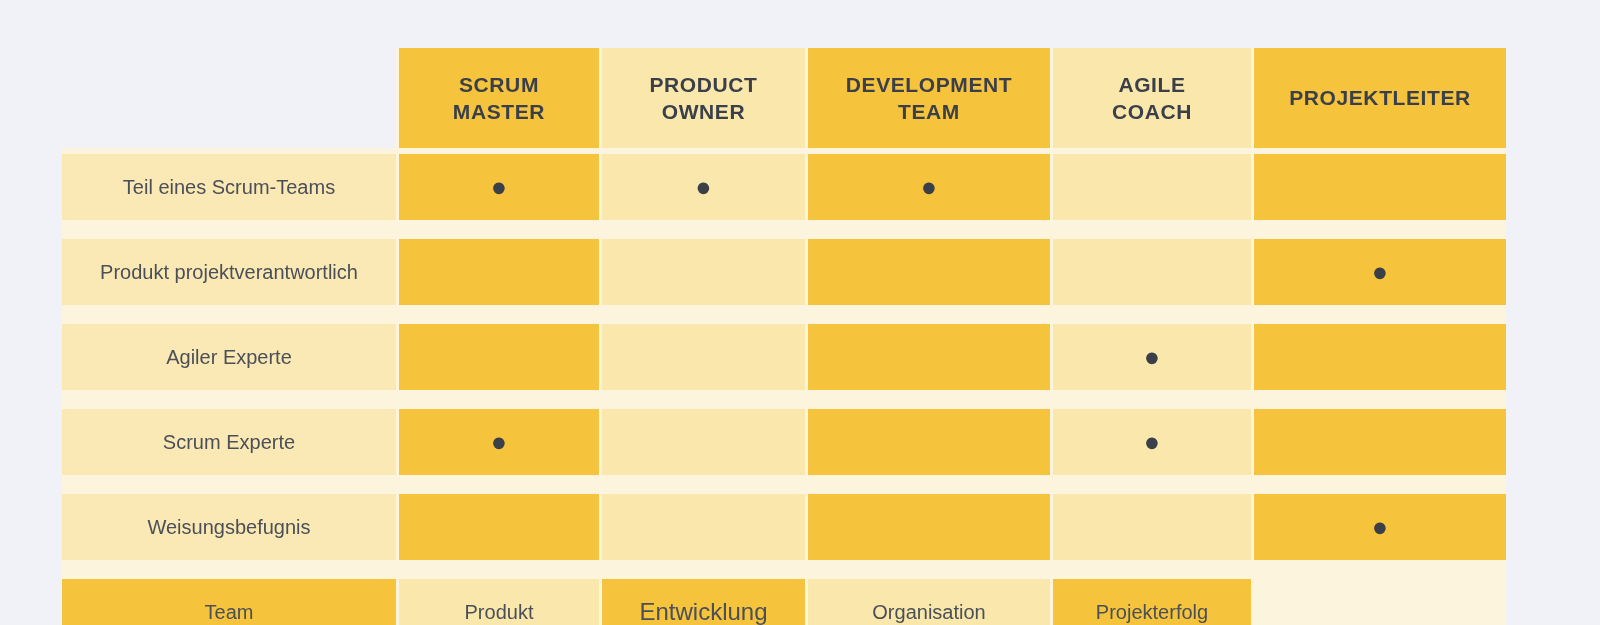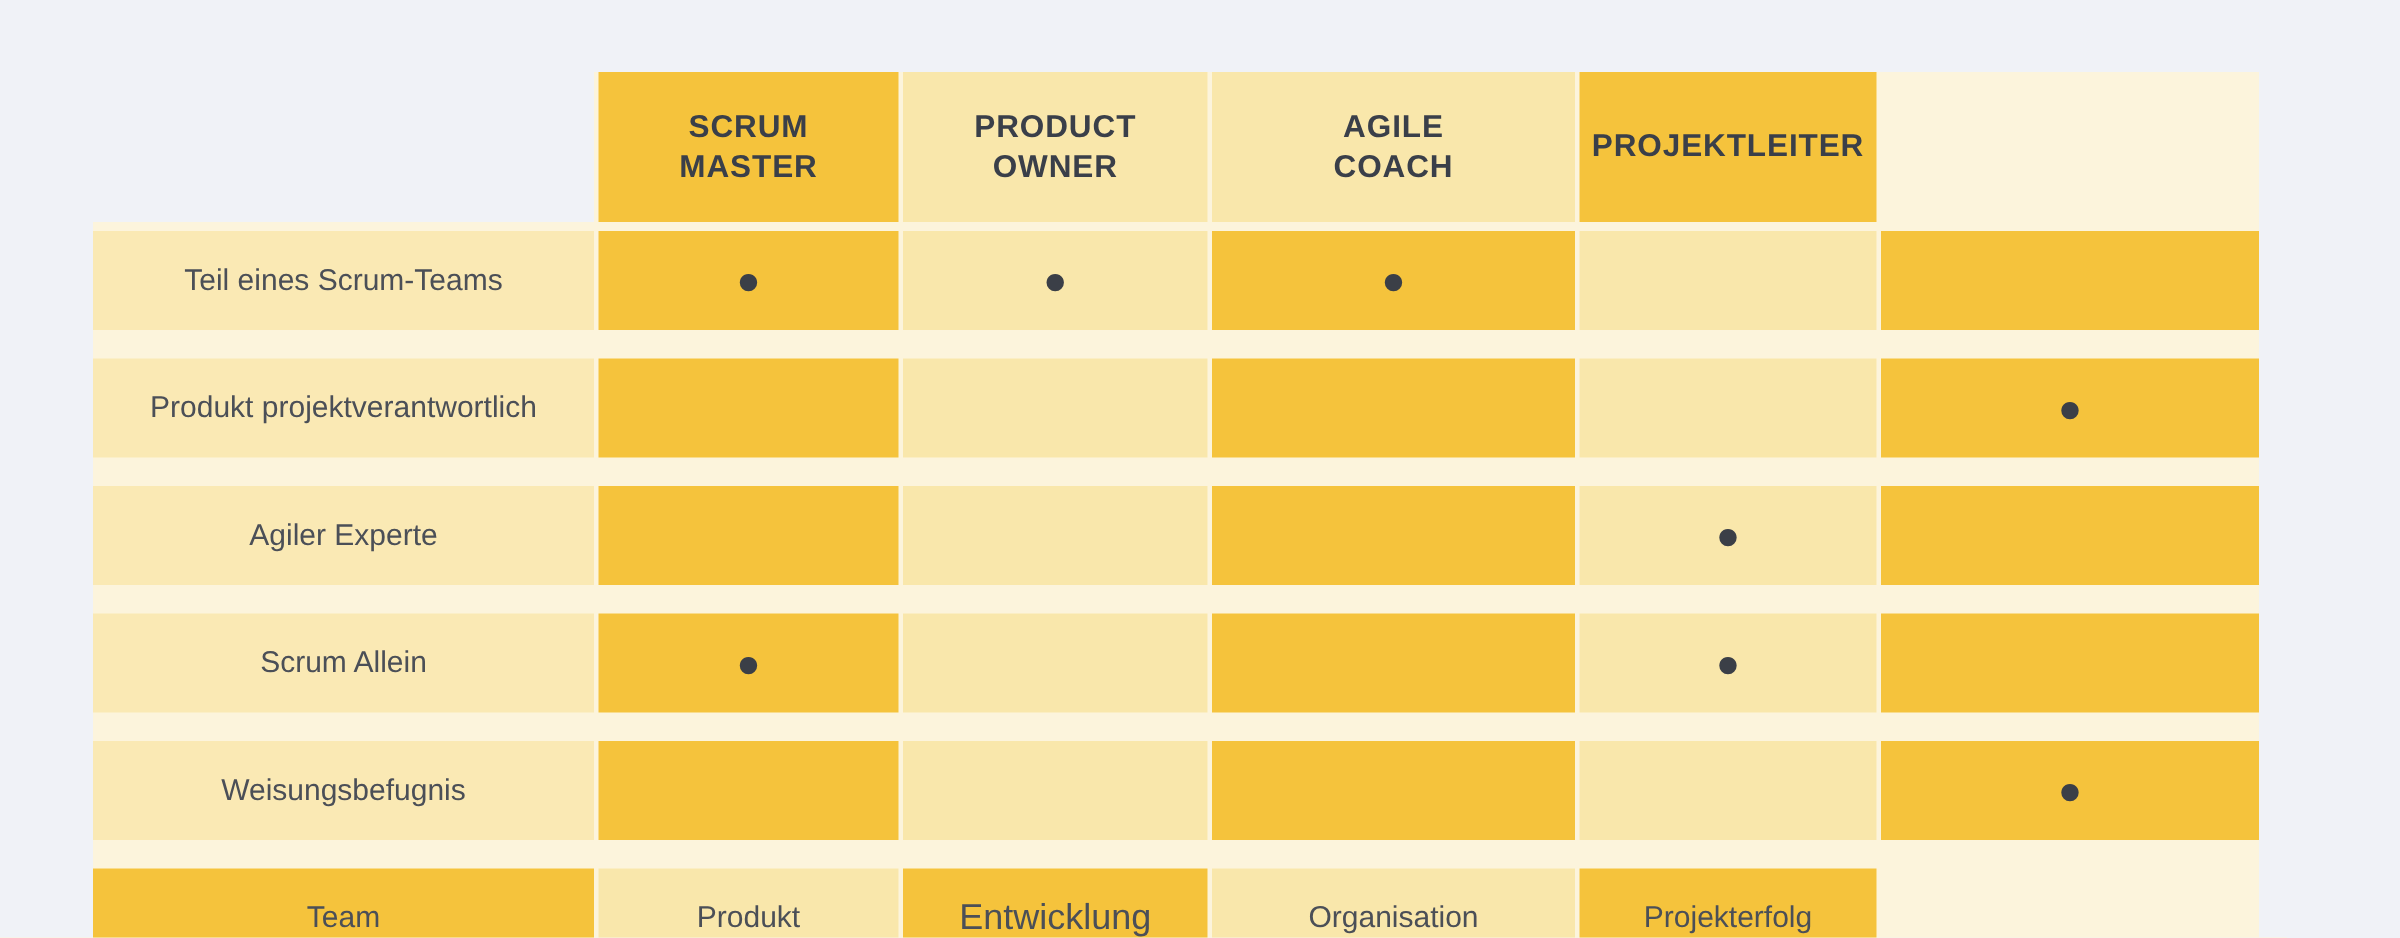--- a/index.html
+++ b/index.html
@@ -70,20 +70,22 @@
 <body>
 
 <div class="matrix">
 
   <div class="header-grid">
     <div class="cell corner"></div>
     <div class="cell head dark">SCRUM
 MASTER</div>
     <div class="cell head">PRODUCT
 OWNER</div>
+    <div class="cell head dark">DEVELOPMENT
+TEAM</div>
     <div class="cell head">AGILE
 COACH</div>
     <div class="cell head dark">PROJEKTLEITER</div>
   </div>
 
   <div class="body-grid">
 
     <div class="cell label-cell">Teil eines Scrum-Teams</div>
     <div class="cell data dark">●</div>
     <div class="cell data">●</div>
@@ -98,21 +100,21 @@
     <div class="cell data"></div>
     <div class="cell data dark">●</div>
 
     <div class="cell label-cell">Agiler Experte</div>
     <div class="cell data dark"></div>
     <div class="cell data"></div>
     <div class="cell data dark"></div>
     <div class="cell data">●</div>
     <div class="cell data dark"></div>
 
-    <div class="cell label-cell">Scrum Allein</div>
+    <div class="cell label-cell">Scrum Experte</div>
     <div class="cell data dark">●</div>
     <div class="cell data"></div>
     <div class="cell data dark"></div>
     <div class="cell data">●</div>
     <div class="cell data dark"></div>
 
     <div class="cell label-cell">Weisungsbefugnis</div>
     <div class="cell data dark"></div>
     <div class="cell data"></div>
     <div class="cell data dark"></div>

